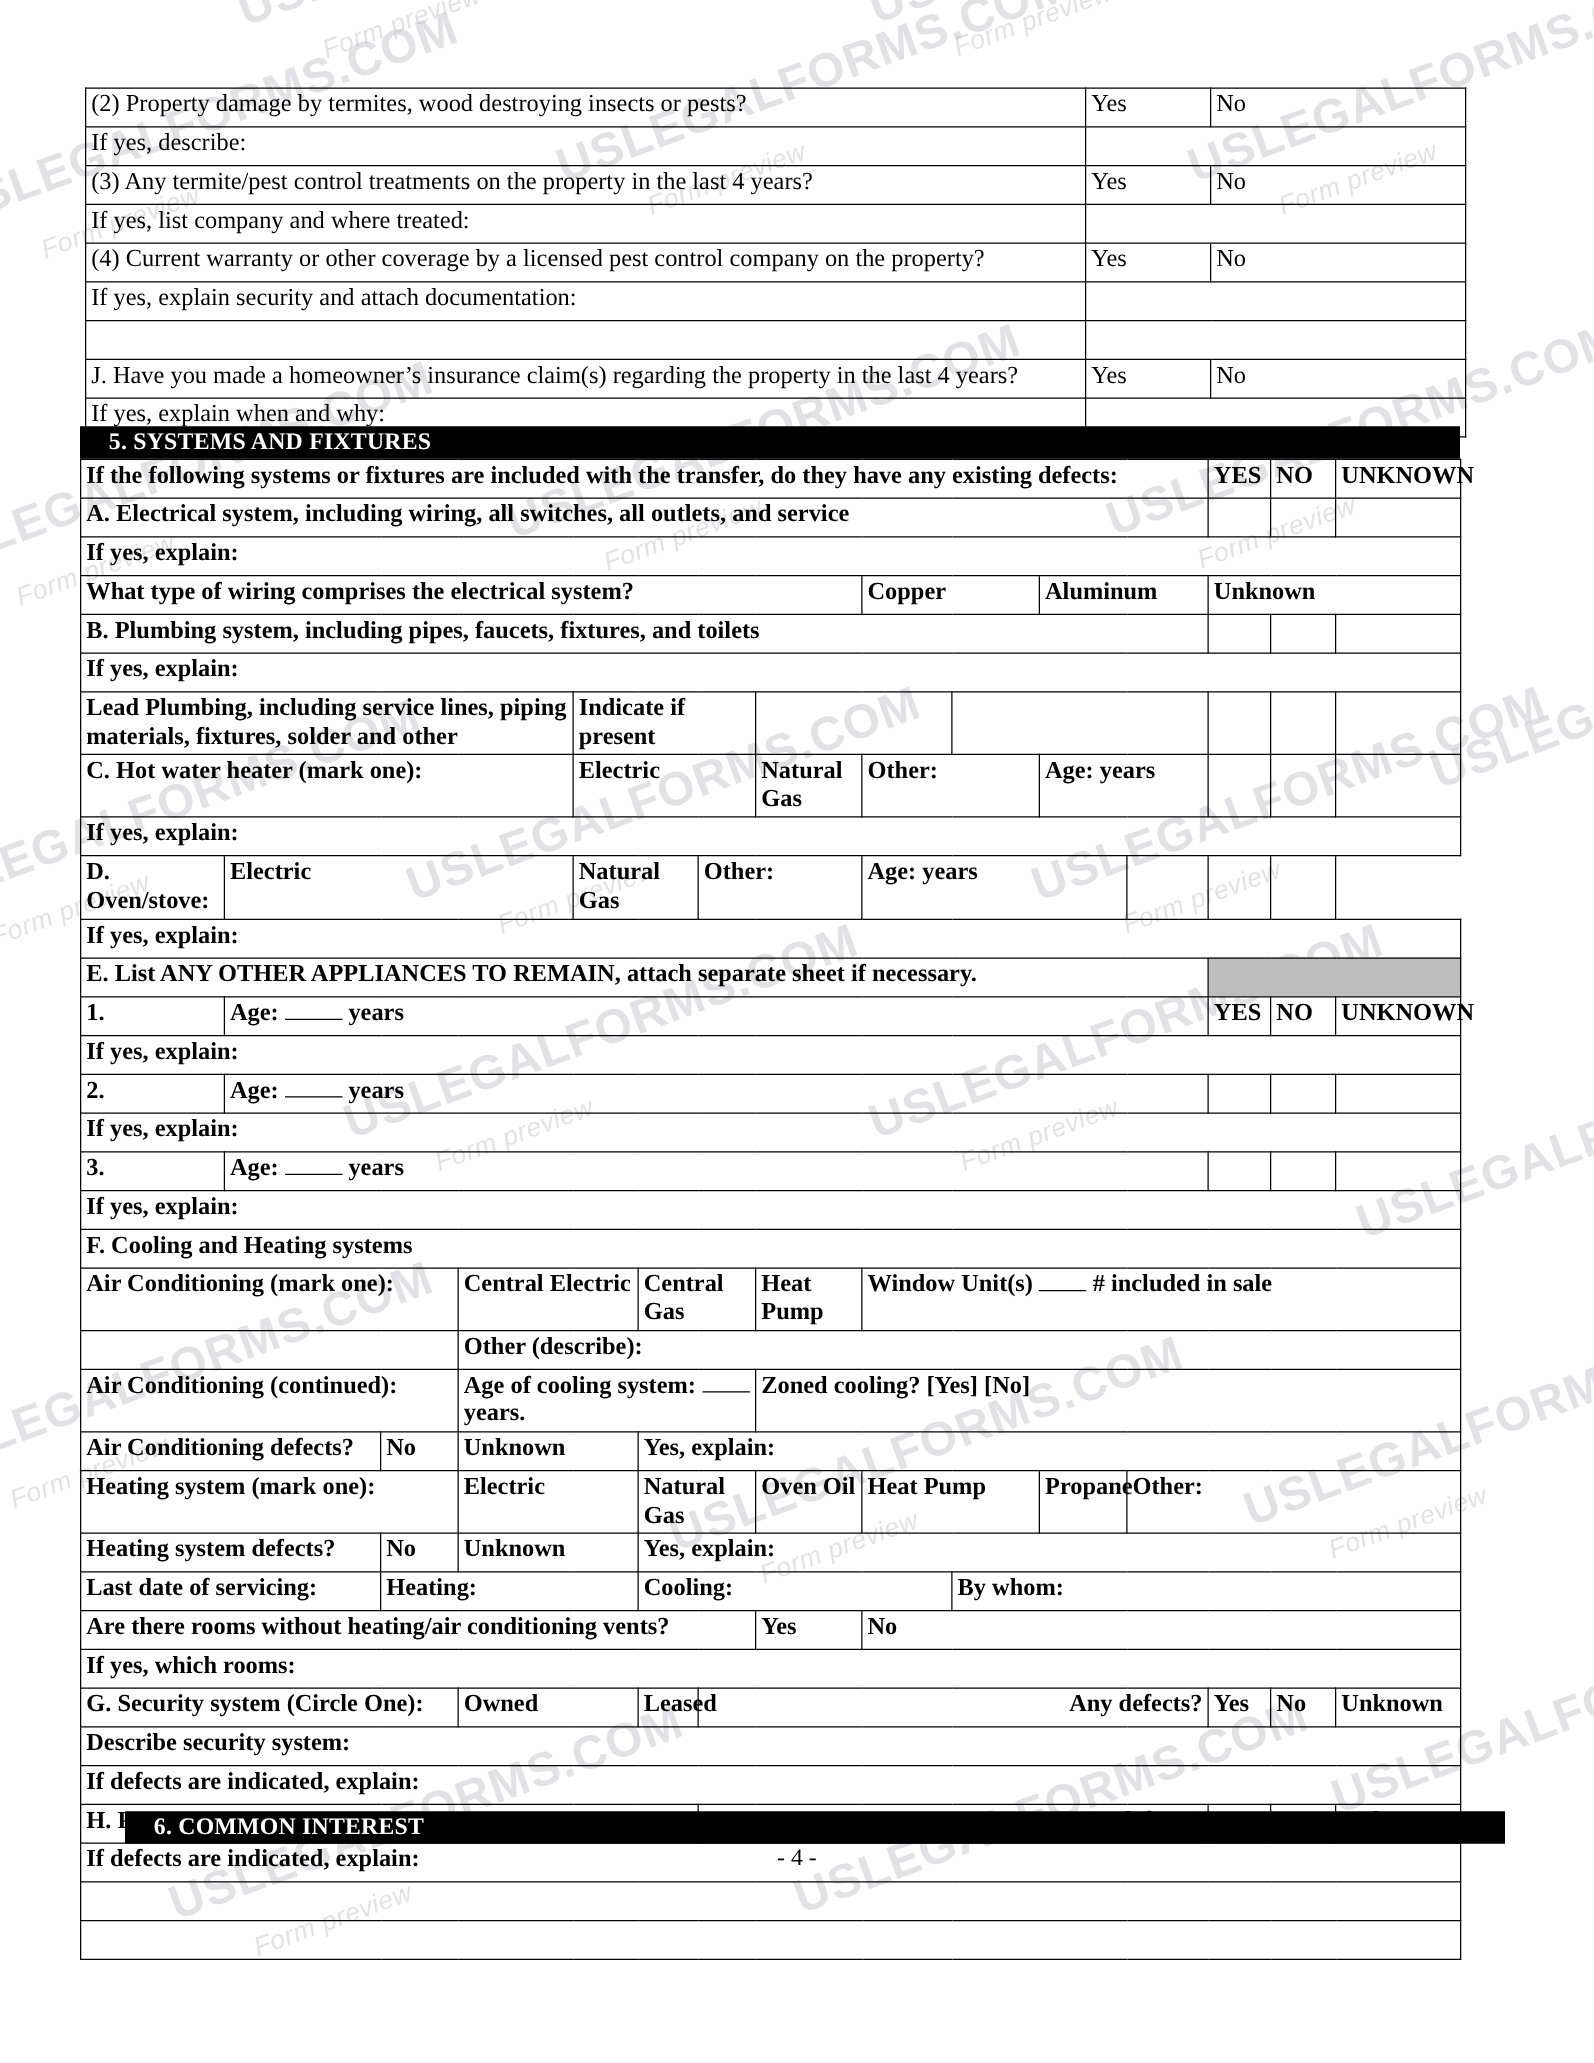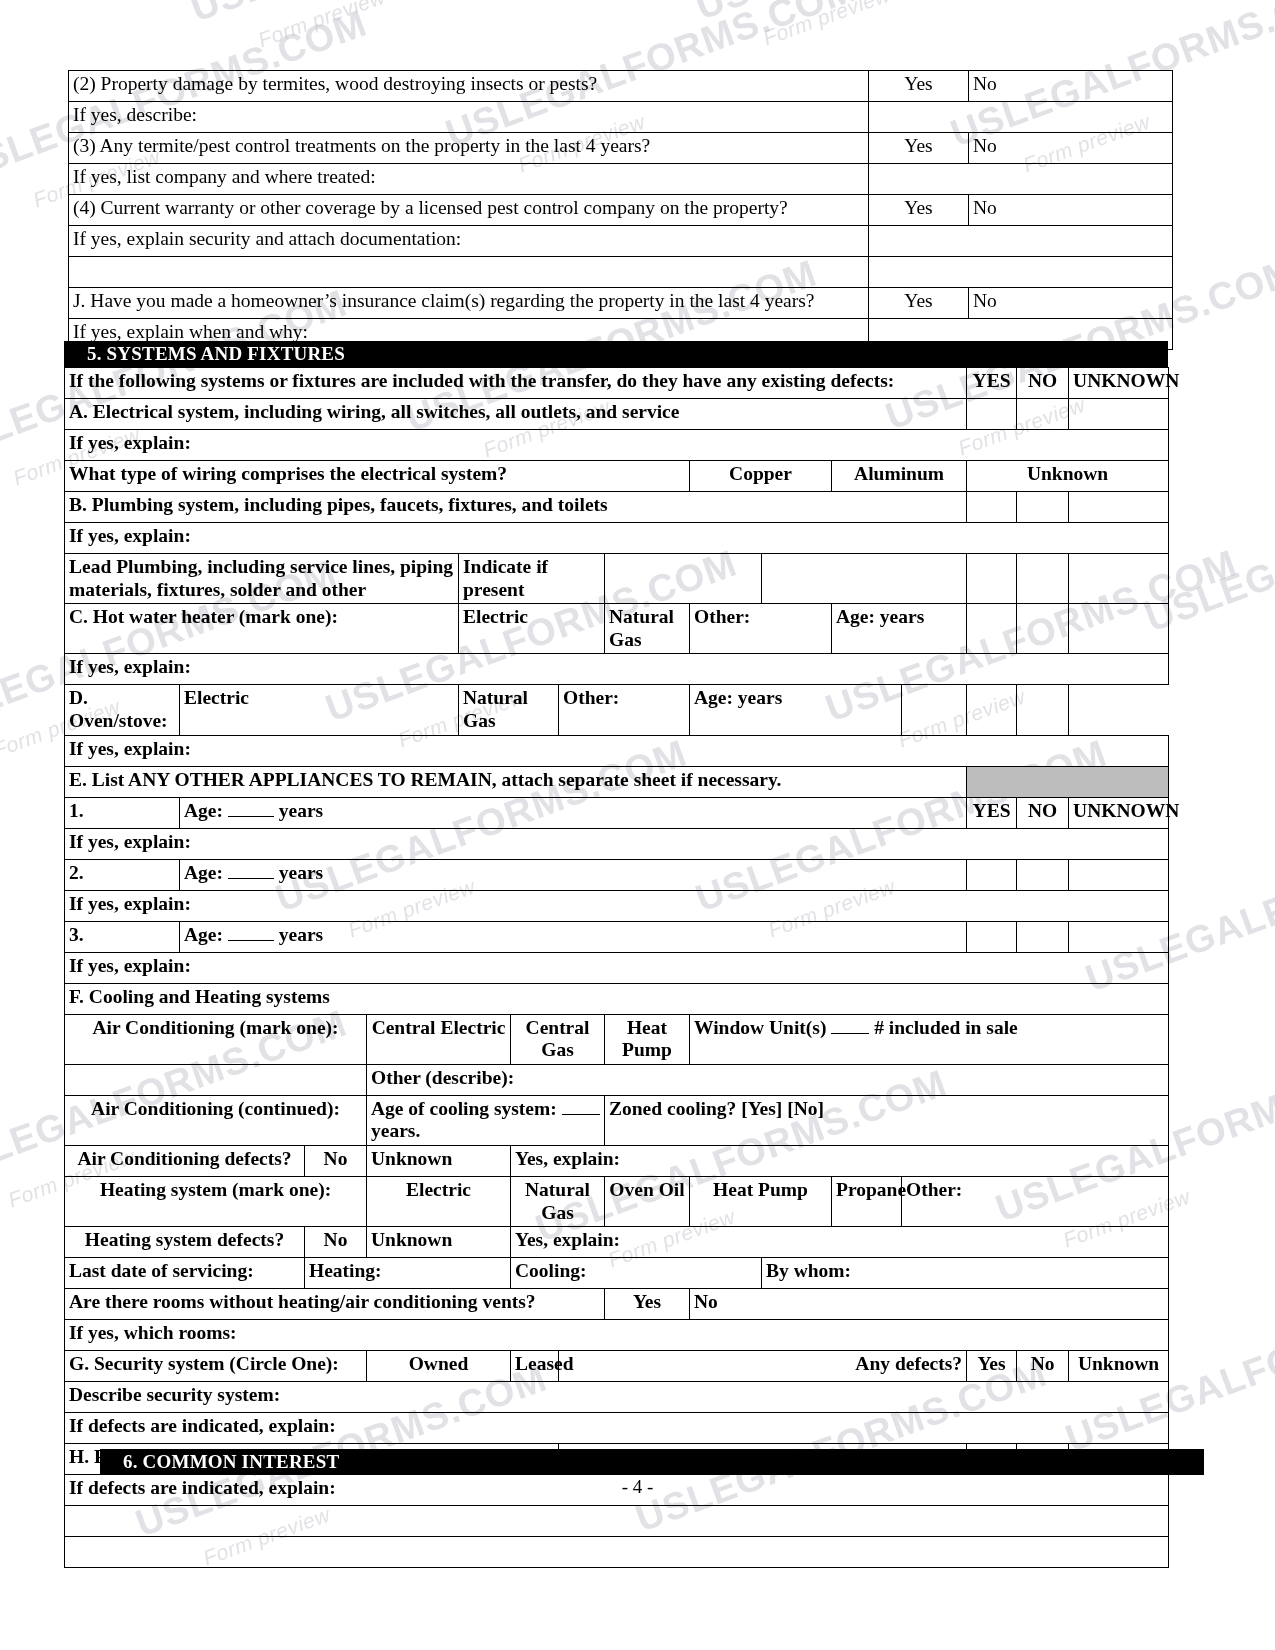--- a/index.html
+++ b/index.html
@@ -39,21 +39,21 @@
     border:1.6px solid #000;
     padding:2px 4px;
     font-size:19.5px;
     line-height:1.16;
     vertical-align:top;
     background:transparent;
     height:26px;
   }
   .nb-l{border-left:none !important;}
   .nb-r{border-right:none !important;}
-  .ctr{text-align:center;}
+  .ctr{text-align:left;}
   .shade{background:#bdbdbd !important;}
   .ind1{padding-left:22px;}
   .ind2{padding-left:44px;}
   .ind3{padding-left:58px;}
   .tall{height:50px;}
   .tall3{height:76px;}
 
   
   .blockA{position:absolute;left:68px;top:70px;width:1104px;}
   .secbar{

